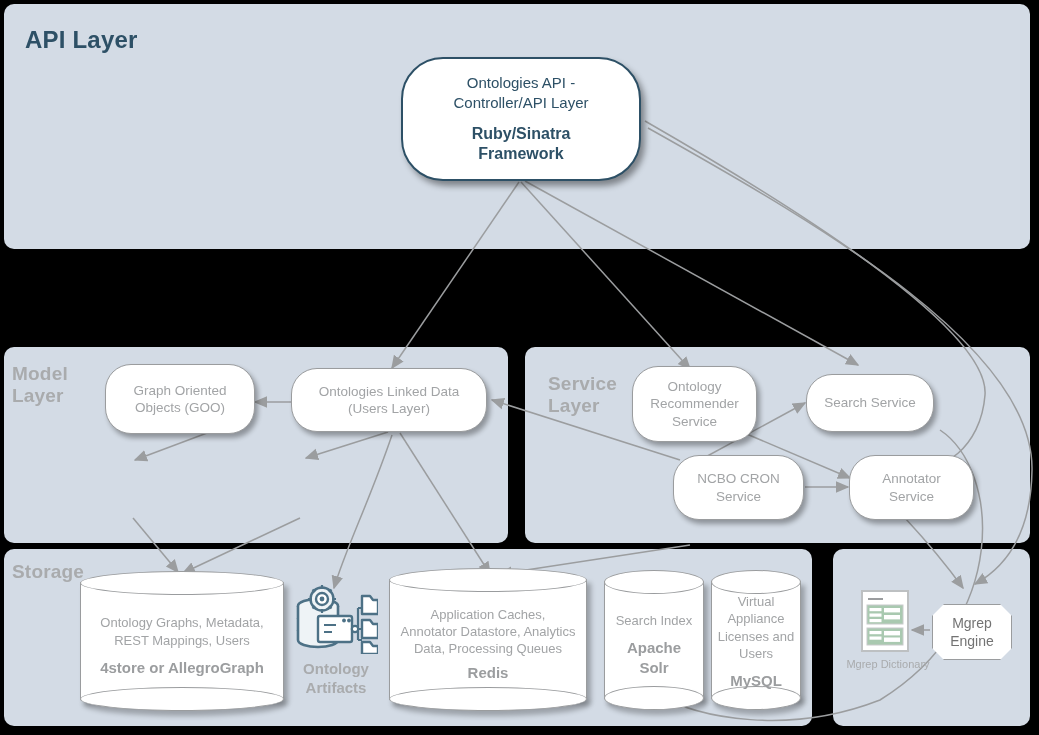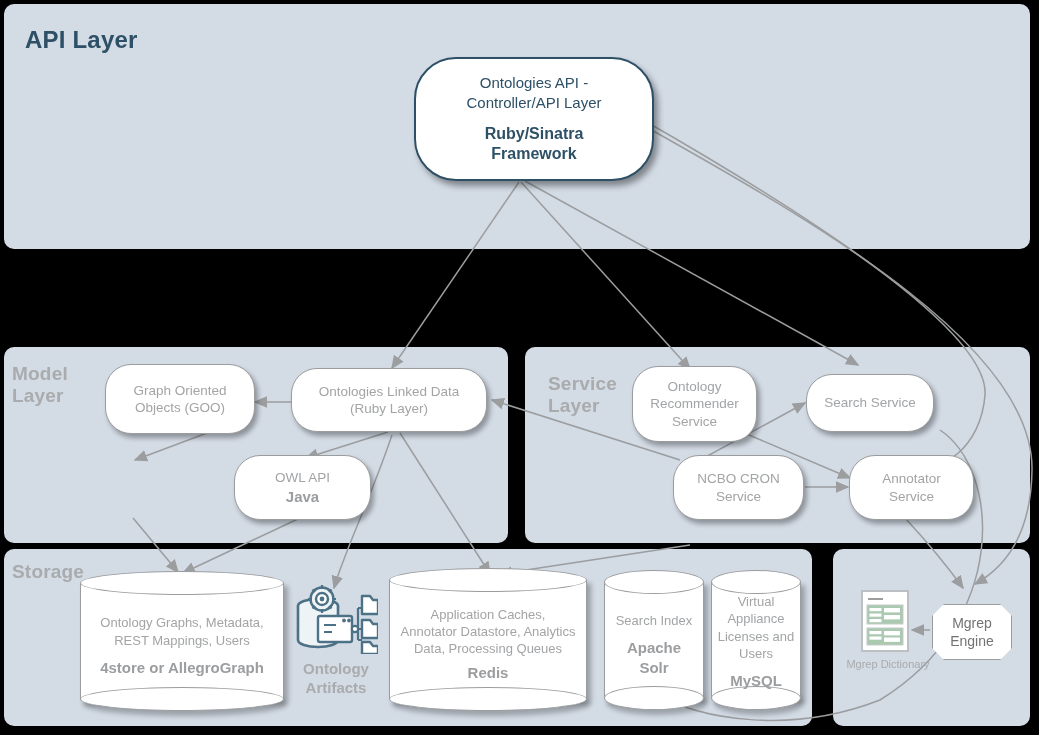--- a/index.html
+++ b/index.html
@@ -24,21 +24,21 @@
     text-align:center;color:#a2a4a6;font-size:13.5px;line-height:1.28;
     box-sizing:border-box;padding:4px 8px;
   }
   .node .strong{font-weight:bold;color:#9b9d9f;font-size:15px;}
 
   
   #api-node{
     position:absolute;background:#fff;border:2.2px solid #2d5066;border-radius:42px;
     box-shadow:4px 5px 6px rgba(0,0,0,.4);
     display:flex;flex-direction:column;align-items:center;justify-content:center;
-    text-align:center;color:#2d5066;font-size:15px;line-height:1.32;box-sizing:border-box;margin-left:13px;
+    text-align:center;color:#2d5066;font-size:15px;line-height:1.32;box-sizing:border-box;
   }
   #api-node .api-sub{font-weight:bold;font-size:16px;margin-top:11px;line-height:1.3;}
 
   
   .cyl{position:absolute;}
   .cyl .body{
     position:absolute;left:0;right:0;top:11px;bottom:11px;background:#fff;
     border-left:1.4px solid #9a9c9e;border-right:1.4px solid #9a9c9e;
     box-shadow:4px 4px 5px rgba(0,0,0,.28);
   }
@@ -158,28 +158,24 @@
     <div class="api-sub" style="margin-top:0;">Framework</div>
   </div>
 
   <div class="node" style="left:105px;top:364px;width:150px;height:70px;">
     <div>Graph Oriented</div>
     <div>Objects (GOO)</div>
   </div>
 
   <div class="node" style="left:291px;top:368px;width:196px;height:64px;">
     <div>Ontologies Linked Data</div>
-    <div>(Ruby Layer)</div>
-  </div>
-
-
-  <div class="node" style="left:234px;top:455px;width:137px;height:65px;">
-    <div>OWL API</div>
-    <div class="strong">Java</div>
-  </div>
+    <div>(Users Layer)</div>
+  </div>
+
+
 
   <div class="node" style="left:632px;top:366px;width:125px;height:76px;">
     <div>Ontology</div>
     <div>Recommender</div>
     <div>Service</div>
   </div>
 
   <div class="node" style="left:806px;top:374px;width:128px;height:58px;">
     <div>Search Service</div>
   </div>

